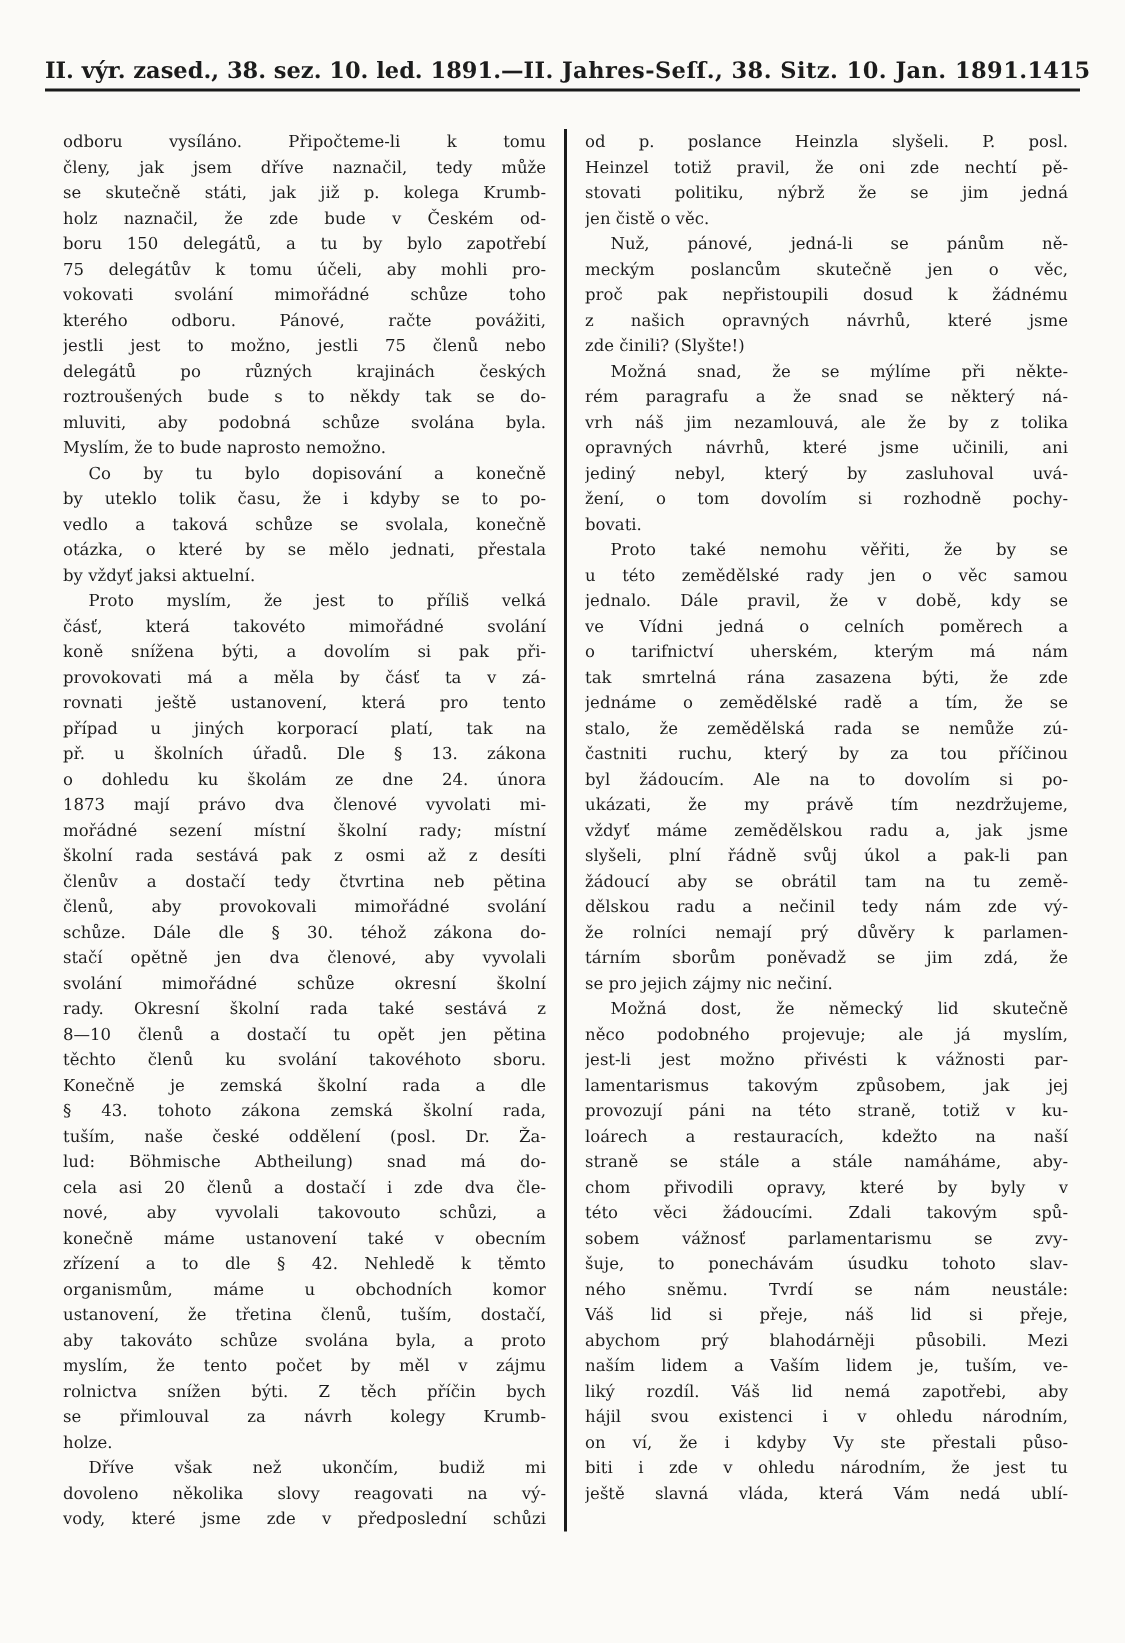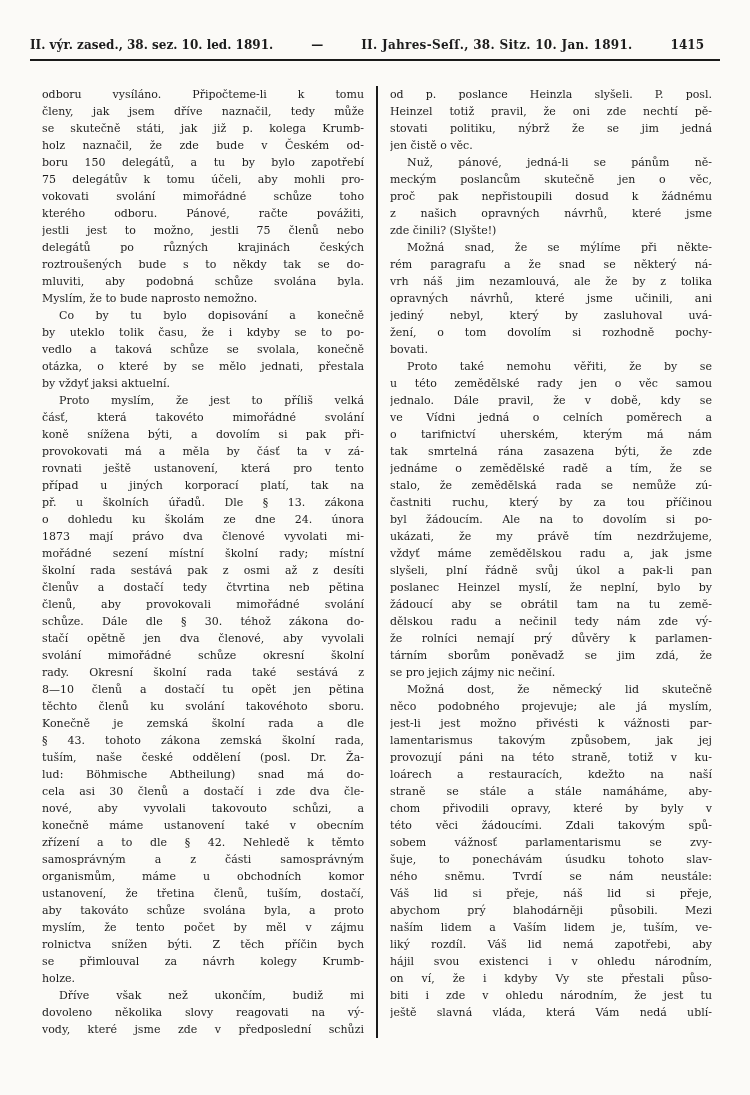--- a/index.html
+++ b/index.html
@@ -16,25 +16,25 @@
     width: 750px;
     height: 1095px;
     font-family: "DejaVu Serif", "Liberation Serif", serif;
     color: #1c1c1c;
     background: #fbfaf7;
   }
   .header {
     position: absolute;
     top: 38px;
     left: 30px;
-    right: 46px;
+    right: 30px;
     display: flex;
     justify-content: space-between;
     align-items: baseline;
-    font-size: 12px;
+    font-size: 15px;
     font-weight: bold;
     white-space: nowrap;
   }
   .header .fraktur {
     letter-spacing: 0.3px;
   }
   .header-rule {
     position: absolute;
     top: 59px;
     left: 30px;
@@ -129,25 +129,24 @@
           <div class="line">schůze. Dále dle § 30. téhož zákona do-</div>
           <div class="line">stačí opětně jen dva členové, aby vyvolali</div>
           <div class="line">svolání mimořádné schůze okresní školní</div>
           <div class="line">rady. Okresní školní rada také sestává z</div>
           <div class="line">8—10 členů a dostačí tu opět jen pětina</div>
           <div class="line">těchto členů ku svolání takovéhoto sboru.</div>
           <div class="line">Konečně je zemská školní rada a dle</div>
           <div class="line">§ 43. tohoto zákona zemská školní rada,</div>
           <div class="line">tuším, naše české oddělení (posl. Dr. Ža-</div>
           <div class="line">lud: Böhmische Abtheilung) snad má do-</div>
-          <div class="line">cela asi 30 členů a dostačí i zde dva čle-</div>
+          <div class="line">cela asi 20 členů a dostačí i zde dva čle-</div>
           <div class="line">nové, aby vyvolali takovouto schůzi, a</div>
           <div class="line">konečně máme ustanovení také v obecním</div>
           <div class="line">zřízení a to dle § 42. Nehledě k těmto</div>
-          <div class="line">samosprávným a z části samosprávným</div>
           <div class="line">organismům, máme u obchodních komor</div>
           <div class="line">ustanovení, že třetina členů, tuším, dostačí,</div>
           <div class="line">aby takováto schůze svolána byla, a proto</div>
           <div class="line">myslím, že tento počet by měl v zájmu</div>
           <div class="line">rolnictva snížen býti. Z těch příčin bych</div>
           <div class="line">se přimlouval za návrh kolegy Krumb-</div>
           <div class="line end">holze.</div>
         </div>
         <div class="para">
           <div class="line indent">Dříve však než ukončím, budiž mi</div>
@@ -186,21 +185,20 @@
           <div class="line">ve Vídni jedná o celních poměrech a</div>
           <div class="line">o tarifnictví uherském, kterým má nám</div>
           <div class="line">tak smrtelná rána zasazena býti, že zde</div>
           <div class="line">jednáme o zemědělské radě a tím, že se</div>
           <div class="line">stalo, že zemědělská rada se nemůže zú-</div>
           <div class="line">častniti ruchu, který by za tou příčinou</div>
           <div class="line">byl žádoucím. Ale na to dovolím si po-</div>
           <div class="line">ukázati, že my právě tím nezdržujeme,</div>
           <div class="line">vždyť máme zemědělskou radu a, jak jsme</div>
           <div class="line">slyšeli, plní řádně svůj úkol a pak-li pan</div>
-          <div class="line">poslanec Heinzel myslí, že neplní, bylo by</div>
           <div class="line">žádoucí aby se obrátil tam na tu země-</div>
           <div class="line">dělskou radu a nečinil tedy nám zde vý-</div>
           <div class="line">že rolníci nemají prý důvěry k parlamen-</div>
           <div class="line">tárním sborům poněvadž se jim zdá, že</div>
           <div class="line end">se pro jejich zájmy nic nečiní.</div>
         </div>
         <div class="para">
           <div class="line indent">Možná dost, že německý lid skutečně</div>
           <div class="line">něco podobného projevuje; ale já myslím,</div>
           <div class="line">jest-li jest možno přivésti k vážnosti par-</div>

